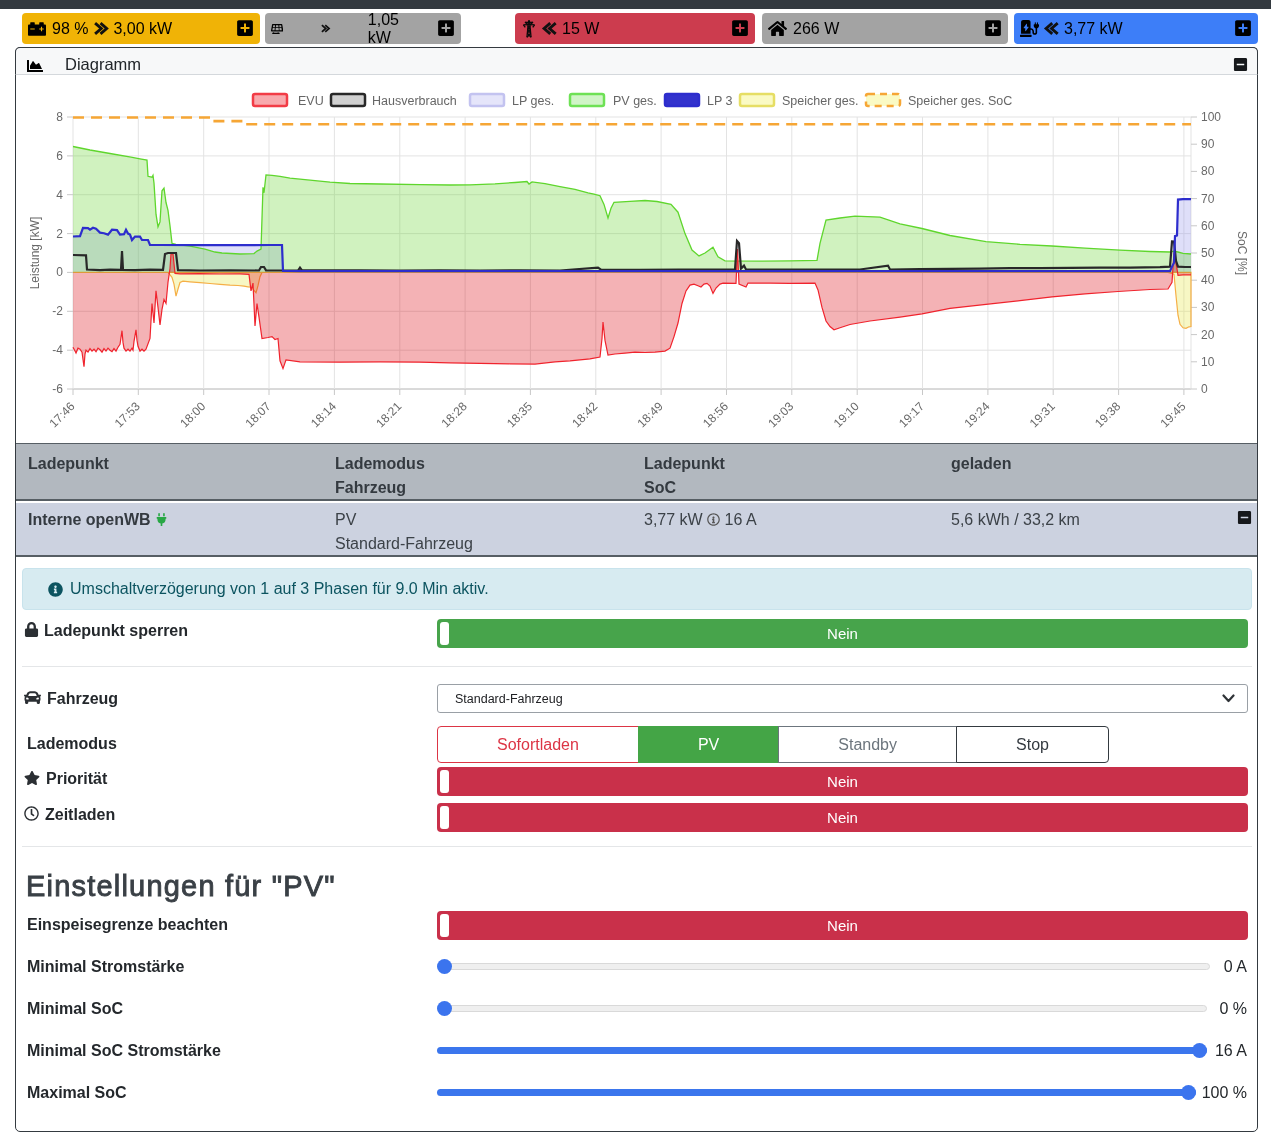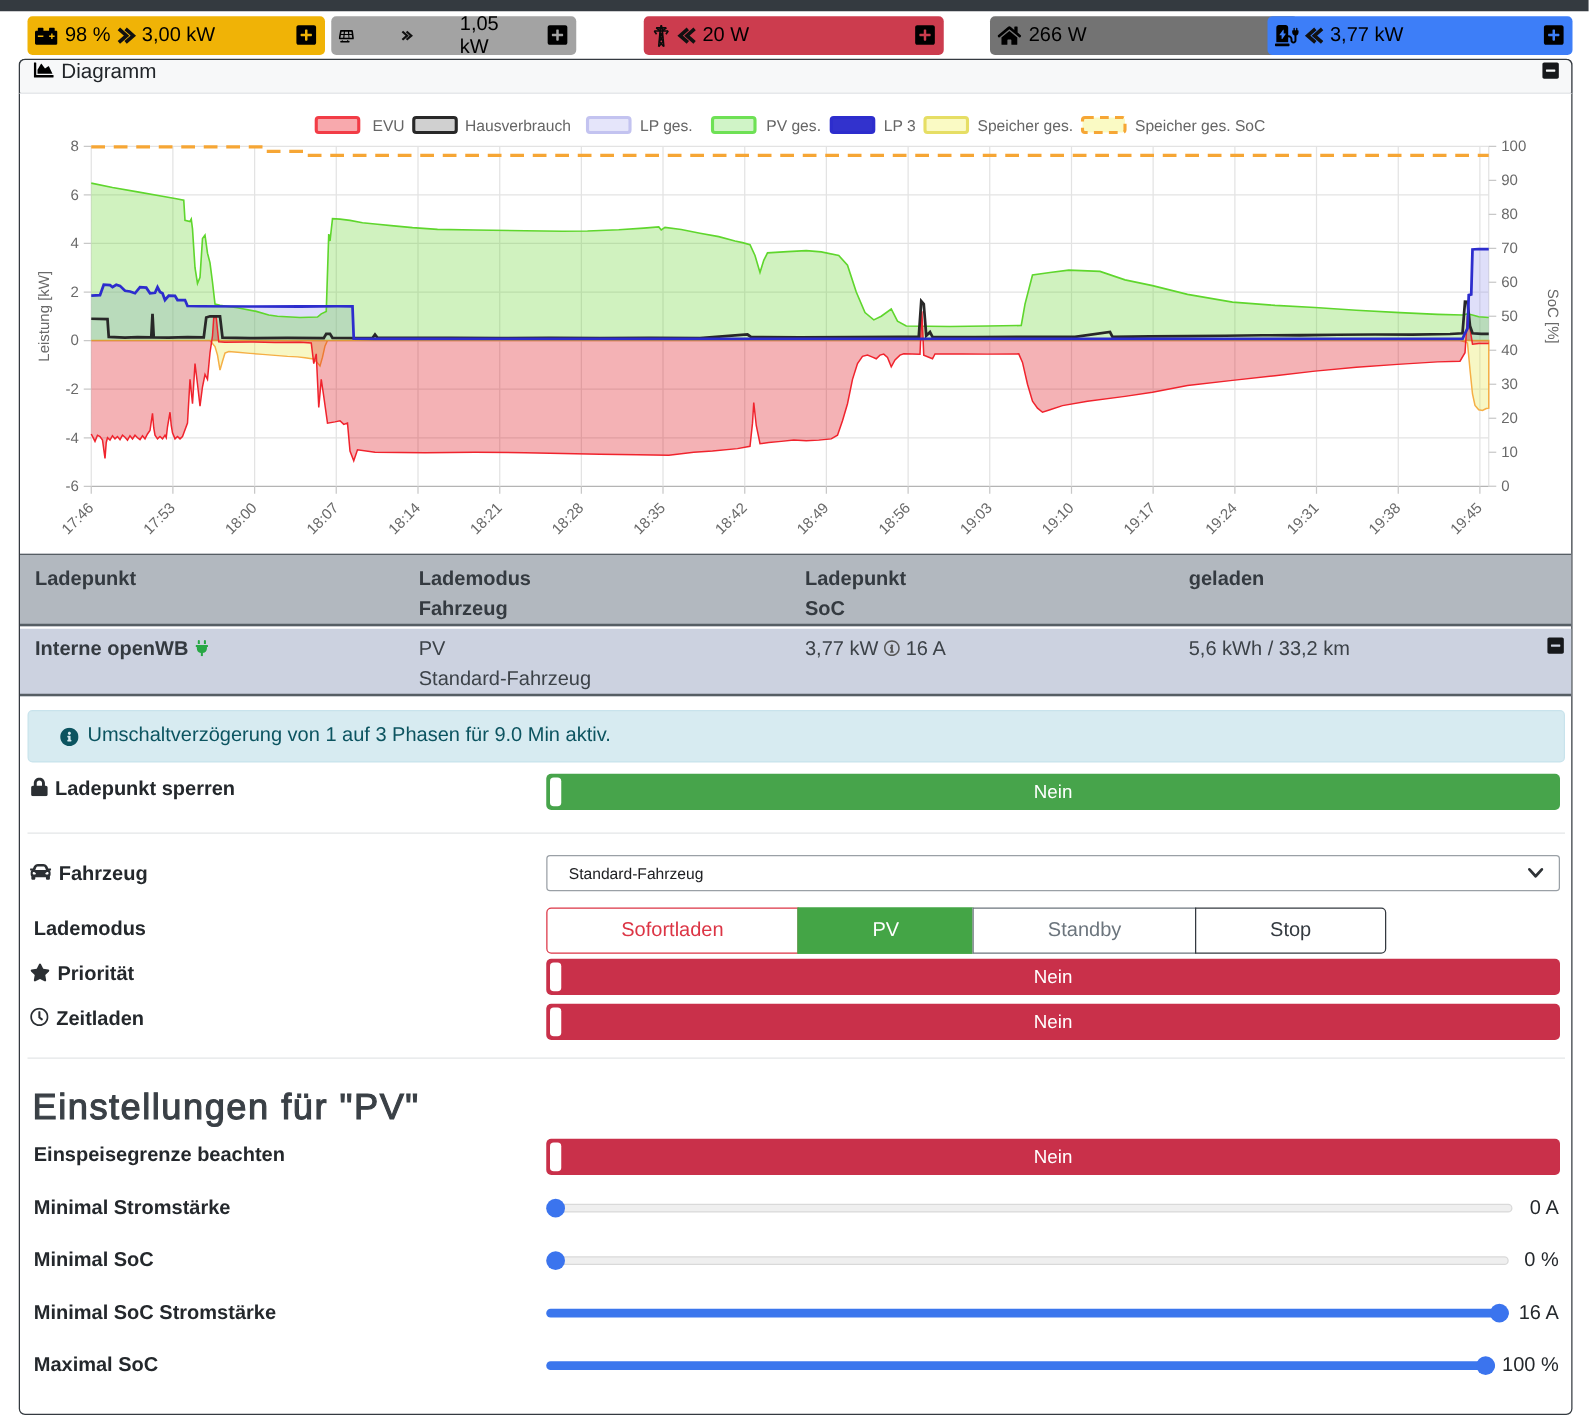--- a/index.html
+++ b/index.html
@@ -4,21 +4,21 @@
 <title>openWB</title>
 <style>
   * { margin:0; padding:0; box-sizing:border-box; }
   html,body { width:1271px; height:1142px; background:#fff; font-family:"Liberation Sans", sans-serif; overflow:hidden; }
   body { position:relative; color:#212529; }
   .abs { position:absolute; }
   .topbar { left:0; top:0; width:1271px; height:9px; background:#343a40; }
   .navbtn { top:13px; height:31px; border-radius:4px; display:flex; align-items:center; padding:0 6px; color:#000; font-size:16px; }
   .navbtn .plus { margin-left:auto; }
   .card { left:15px; top:47px; width:1243px; height:1085px; border:1px solid #343a40; border-radius:5px; background:#fff; }
-  .cardhead { left:15px; top:47px; width:1243px; height:28px; background:#f7f8f9; border:1px solid #343a40; border-bottom:1px solid #d4d8dc; border-radius:5px 5px 0 0; display:flex; align-items:flex-start; padding:0 9px 0 11px; font-size:16.5px; color:#212529; }
+  .cardhead { left:15px; top:47px; width:1243px; height:28px; background:#f7f8f9; border:1px solid #343a40; border-bottom:1px solid #d4d8dc; border-radius:5px 5px 0 0; display:flex; align-items:flex-end; padding:0 9px 0 11px; font-size:16.5px; color:#212529;gap:16px; }
   .ico { display:inline-block; vertical-align:-2px; }
   .thead { left:16px; top:443px; width:1241px; height:58px; background:#b2b8bf; border-top:1px solid #565e64; border-bottom:2px solid #565e64; color:#343a40; font-weight:bold; font-size:16px; }
   .trow  { left:16px; top:503px; width:1241px; height:54px; background:#ccd2e0; border-bottom:2px solid #565e64; color:#3c4248; font-size:16px; }
   .c1 { left:12px; } .c2 { left:319px; } .c3 { left:628px; } .c4 { left:935px; }
   .thead div, .trow div { position:absolute; white-space:nowrap; }
   .alert { left:22px; top:568px; width:1230px; height:42px; background:#d7ebf1; border:1px solid #c8e3ec; border-radius:4px; color:#0c5460; font-size:16px; display:flex; align-items:center; padding-left:25px; }
   .rowlab { font-size:16px; color:#24282c; white-space:nowrap;font-weight:bold; }
   .toggle { left:437px; width:811px; height:29px; border-radius:4px; color:#fff; font-size:15px; text-align:center; line-height:29px; }
   .toggle .pill { position:absolute; left:3px; top:3px; width:9px; height:23px; background:#fff; border-radius:3px; }
   .tgreen { background:#47a44b; }
@@ -78,26 +78,26 @@
         <path d="M3.2,7.6 L5.6,11 M17.8,7.6 L15.4,11"></path>
         <path d="M9.1,9.5 L11.7,13.5 M11.9,9.5 L9.1,13.5"></path>
         <path d="M8.8,13.5 L12.4,18.5 M12.2,13.5 L8.6,18.5"></path>
         <path d="M8.3,18.5 L13.1,24 M12.7,18.5 L7.9,24"></path>
       </g>
     </svg>
     <svg class="ico" width="17" height="17" viewBox="0 0 22 22" style="margin:0 4px;vertical-align:-3px;">
       <path d="M12,4 L4,11 L12,18" fill="none" stroke="#111" stroke-width="3.7" stroke-linecap="butt" stroke-linejoin="miter"></path>
       <path d="M19,4 L11,11 L19,18" fill="none" stroke="#111" stroke-width="3.7" stroke-linecap="butt" stroke-linejoin="miter"></path>
     </svg>
-    <span>20 W</span>
-    <span class="plus"><svg class="ico" style="vertical-align:-3px;" width="18" height="18" viewBox="0 0 448 512" xmlns="http://www.w3.org/2000/svg">
-        <path fill-rule="evenodd" fill="#000" d="M352 240v32c0 6.6-5.4 12-12 12h-88v88c0 6.6-5.4 12-12 12h-32c-6.6 0-12-5.4-12-12v-88h-88c-6.6 0-12-5.4-12-12v-32c0-6.6 5.4-12 12-12h88v-88c0-6.6 5.4-12 12-12h32c6.6 0 12 5.4 12 12v88h88c6.6 0 12 5.4 12 12zm96-160v352c0 26.5-21.5 48-48 48H48c-26.5 0-48-21.5-48-48V80c0-26.5 21.5-48 48-48h352c26.5 0 48 21.5 48 48z"></path>
-      </svg></span>
-</div>
-<div class="abs navbtn" style="left:792px; width:246px; background:#737373; color:#000;">
+    <span>15 W</span>
+    <span class="plus"><svg class="ico" style="vertical-align:-3px;" width="18" height="18" viewBox="0 0 448 512" xmlns="http://www.w3.org/2000/svg">
+        <path fill-rule="evenodd" fill="#000" d="M352 240v32c0 6.6-5.4 12-12 12h-88v88c0 6.6-5.4 12-12 12h-32c-6.6 0-12-5.4-12-12v-88h-88c-6.6 0-12-5.4-12-12v-32c0-6.6 5.4-12 12-12h88v-88c0-6.6 5.4-12 12-12h32c6.6 0 12 5.4 12 12v88h88c6.6 0 12 5.4 12 12zm96-160v352c0 26.5-21.5 48-48 48H48c-26.5 0-48-21.5-48-48V80c0-26.5 21.5-48 48-48h352c26.5 0 48 21.5 48 48z"></path>
+      </svg></span>
+</div>
+<div class="abs navbtn" style="left:762px; width:246px; background:#a3a3a3; color:#000;">
   <svg class="ico" style="vertical-align:-4px;" width="19" height="19" viewBox="0 0 576 512" xmlns="http://www.w3.org/2000/svg">
       <path fill-rule="evenodd" fill="#000" d="M280.37 148.26L96 300.11V464a16 16 0 0 0 16 16l112.06-.29a16 16 0 0 0 15.92-16V368a16 16 0 0 1 16-16h64a16 16 0 0 1 16 16v95.64a16 16 0 0 0 16 16.05L464 480a16 16 0 0 0 16-16V300L295.67 148.26a12.19 12.19 0 0 0-15.3 0zM571.6 251.47L488 182.56V44.05a12 12 0 0 0-12-12h-56a12 12 0 0 0-12 12v72.61L318.47 43a48 48 0 0 0-61 0L4.34 251.47a12 12 0 0 0-1.6 16.9l25.5 31A12 12 0 0 0 45.15 301l235.22-193.74a12.19 12.19 0 0 1 15.3 0L530.9 301a12 12 0 0 0 16.9-1.6l25.5-31a12 12 0 0 0-1.7-16.93z"></path>
     </svg>
     <span style="margin-left:6px;">266 W</span>
     <span class="plus"><svg class="ico" style="vertical-align:-3px;" width="18" height="18" viewBox="0 0 448 512" xmlns="http://www.w3.org/2000/svg">
         <path fill-rule="evenodd" fill="#000" d="M352 240v32c0 6.6-5.4 12-12 12h-88v88c0 6.6-5.4 12-12 12h-32c-6.6 0-12-5.4-12-12v-88h-88c-6.6 0-12-5.4-12-12v-32c0-6.6 5.4-12 12-12h88v-88c0-6.6 5.4-12 12-12h32c6.6 0 12 5.4 12 12v88h88c6.6 0 12 5.4 12 12zm96-160v352c0 26.5-21.5 48-48 48H48c-26.5 0-48-21.5-48-48V80c0-26.5 21.5-48 48-48h352c26.5 0 48 21.5 48 48z"></path>
       </svg></span>
 </div>
 <div class="abs navbtn" style="left:1014px; width:244px; background:#3d7ef8; color:#000;">
   <svg class="ico" style="vertical-align:-4px;" width="19" height="19" viewBox="0 0 576 512" xmlns="http://www.w3.org/2000/svg">

